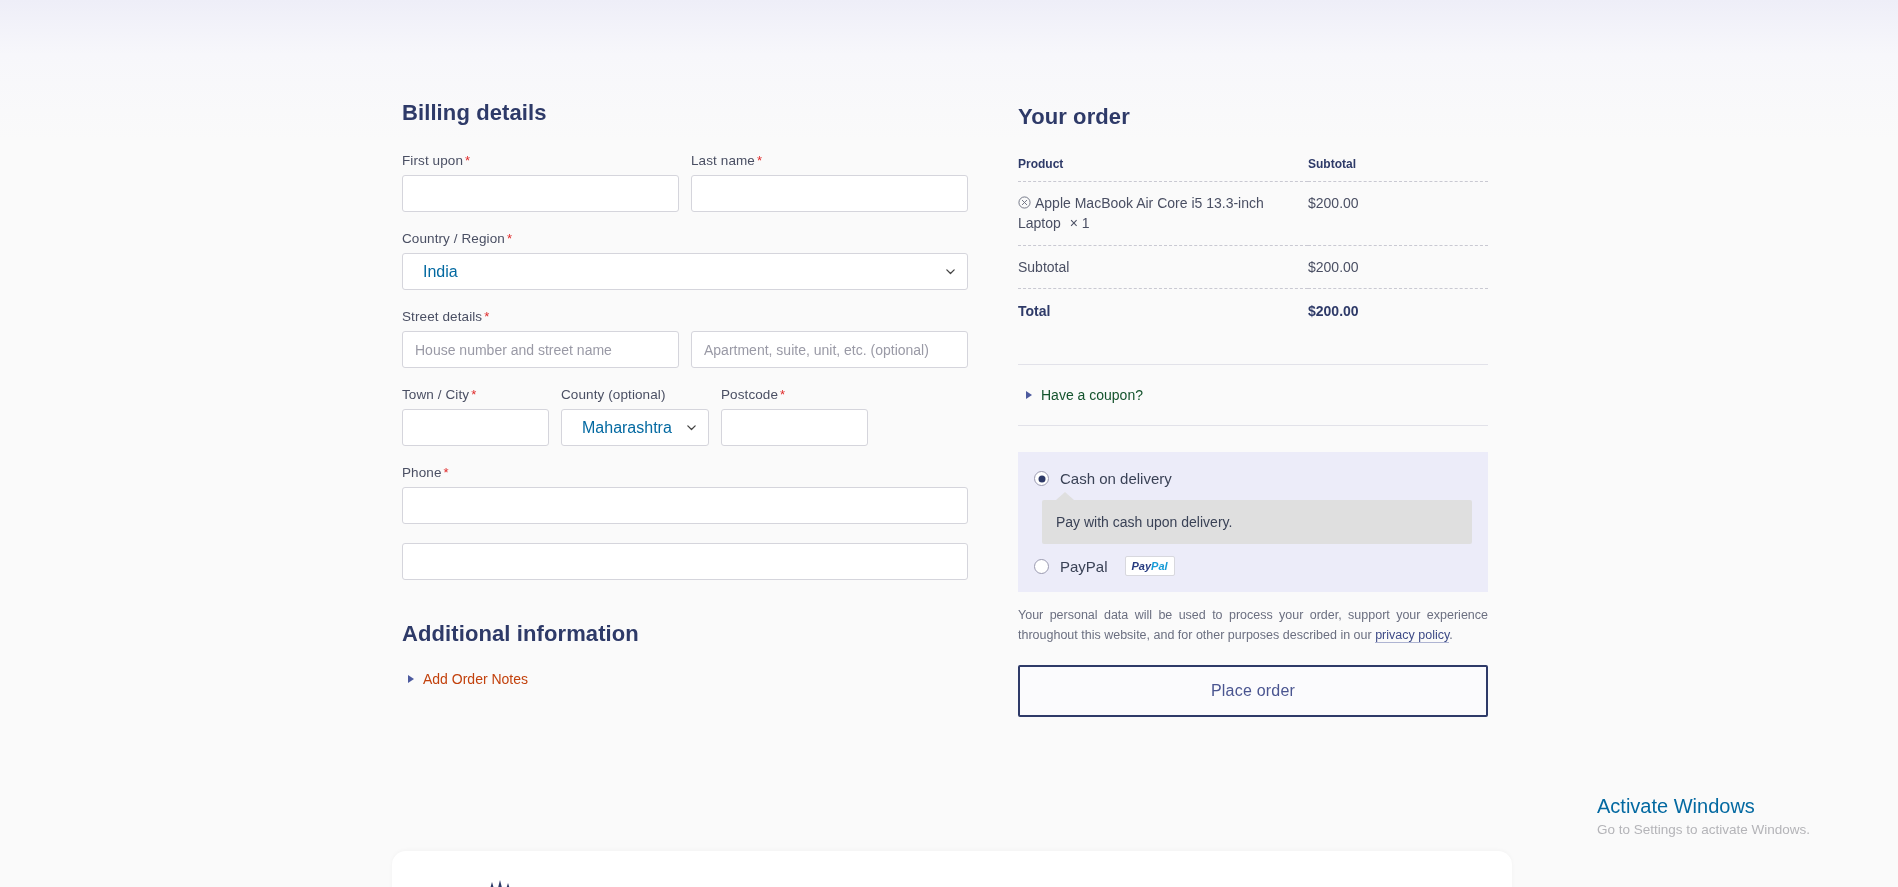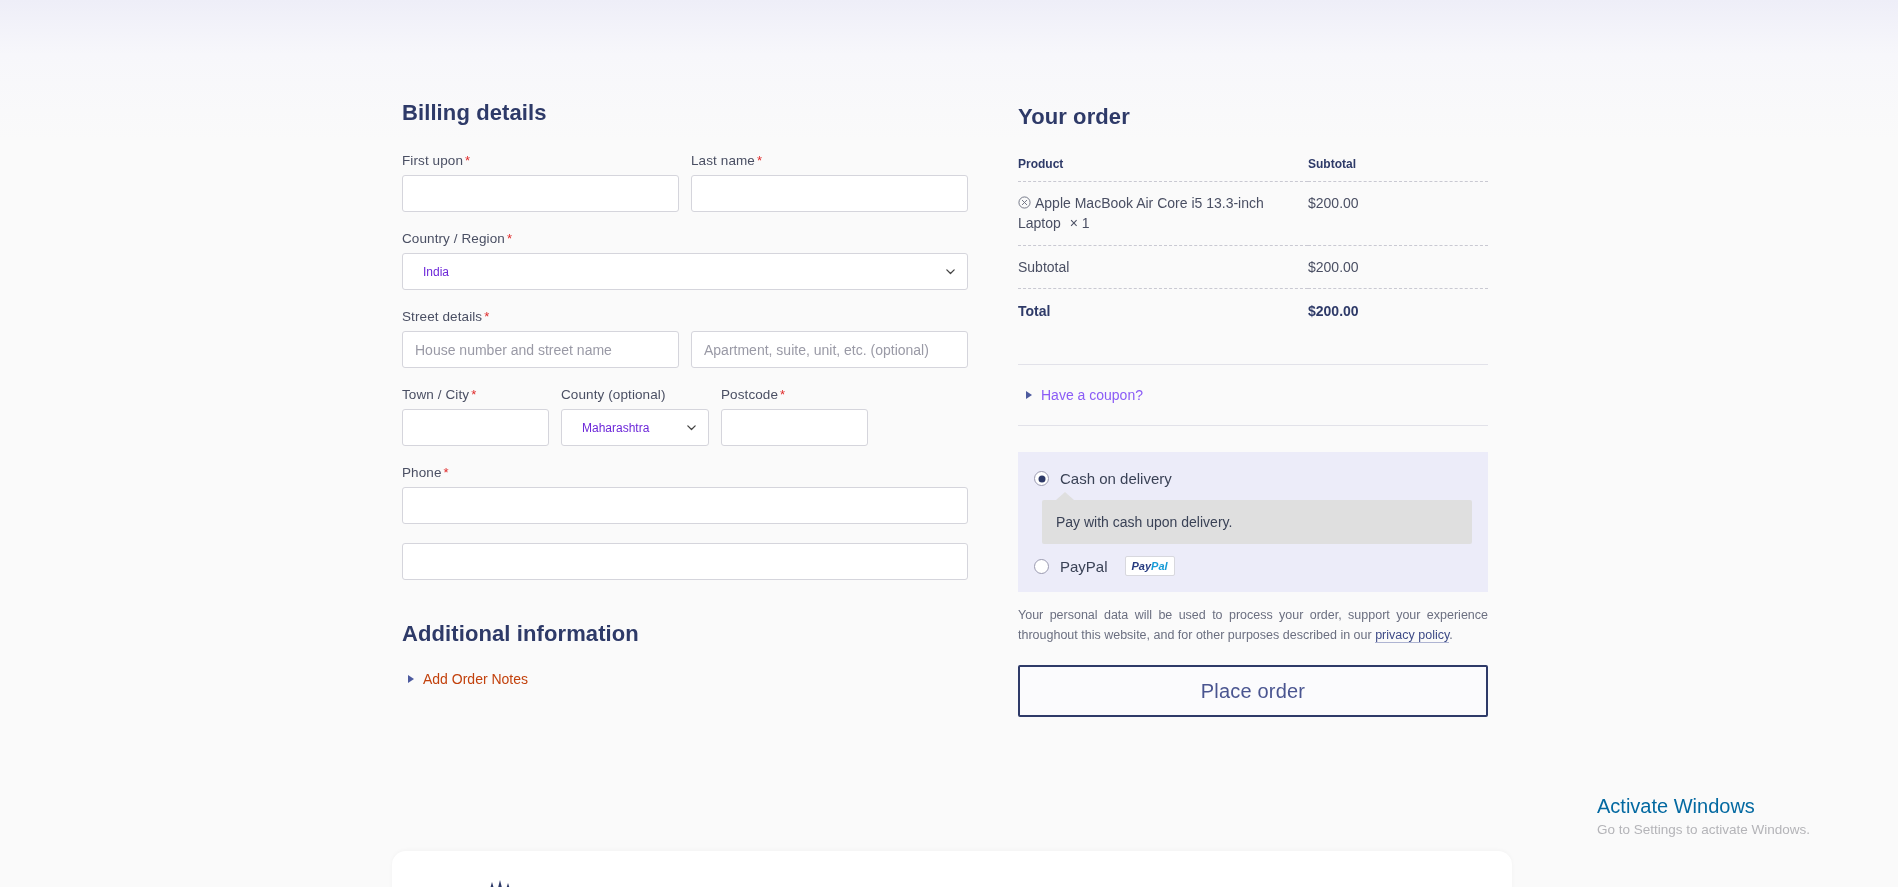--- a/index.html
+++ b/index.html
@@ -83,21 +83,21 @@
   }
   input.txt::placeholder { color: #9a9aa6; }
 
   .selectbox {
     position: relative;
     display: flex;
     align-items: center;
     padding: 0 12px 0 20px;
     cursor: pointer;
   }
-  .selectbox .sel-value { font-size: 12px; color: #6d28d9; }
+  .selectbox .sel-value { font-size: 16px; color: #0369a1; }
   .selectbox .chev {
     position: absolute;
     right: 11px;
     top: 50%;
     transform: translateY(-55%);
     width: 11px; height: 11px;
     pointer-events: none;
   }
   .selectbox .chev svg { display: block; }
 
@@ -177,21 +177,21 @@
 
   .coupon-sep {
     border-top: 1px solid #e2e2e9;
     margin-top: 32px;
   }
   .coupon-toggle {
     display: flex;
     align-items: center;
     gap: 9px;
     font-size: 14px;
-    color: #8b5cf6;
+    color: #14532d;
     cursor: pointer;
     padding: 22px 0 0 8px;
   }
   .coupon-bottom-sep {
     border-top: 1px solid #e2e2e9;
     margin-top: 22px;
   }
 
   
   .payment-box {
@@ -270,21 +270,21 @@
   }
 
   .place-order-btn {
     width: 100%;
     height: 52px;
     margin-top: 20px;
     background: #fbfbfd;
     border: 2px solid #2e3a68;
     border-radius: 2px;
     color: #4a5590;
-    font-size: 20px;
+    font-size: 16px;
     font-family: "Liberation Sans", sans-serif;
     cursor: pointer;
     letter-spacing: .2px;
   }
 
   
   .footer-card {
     position: absolute;
     left: 392px;
     top: 851px;

